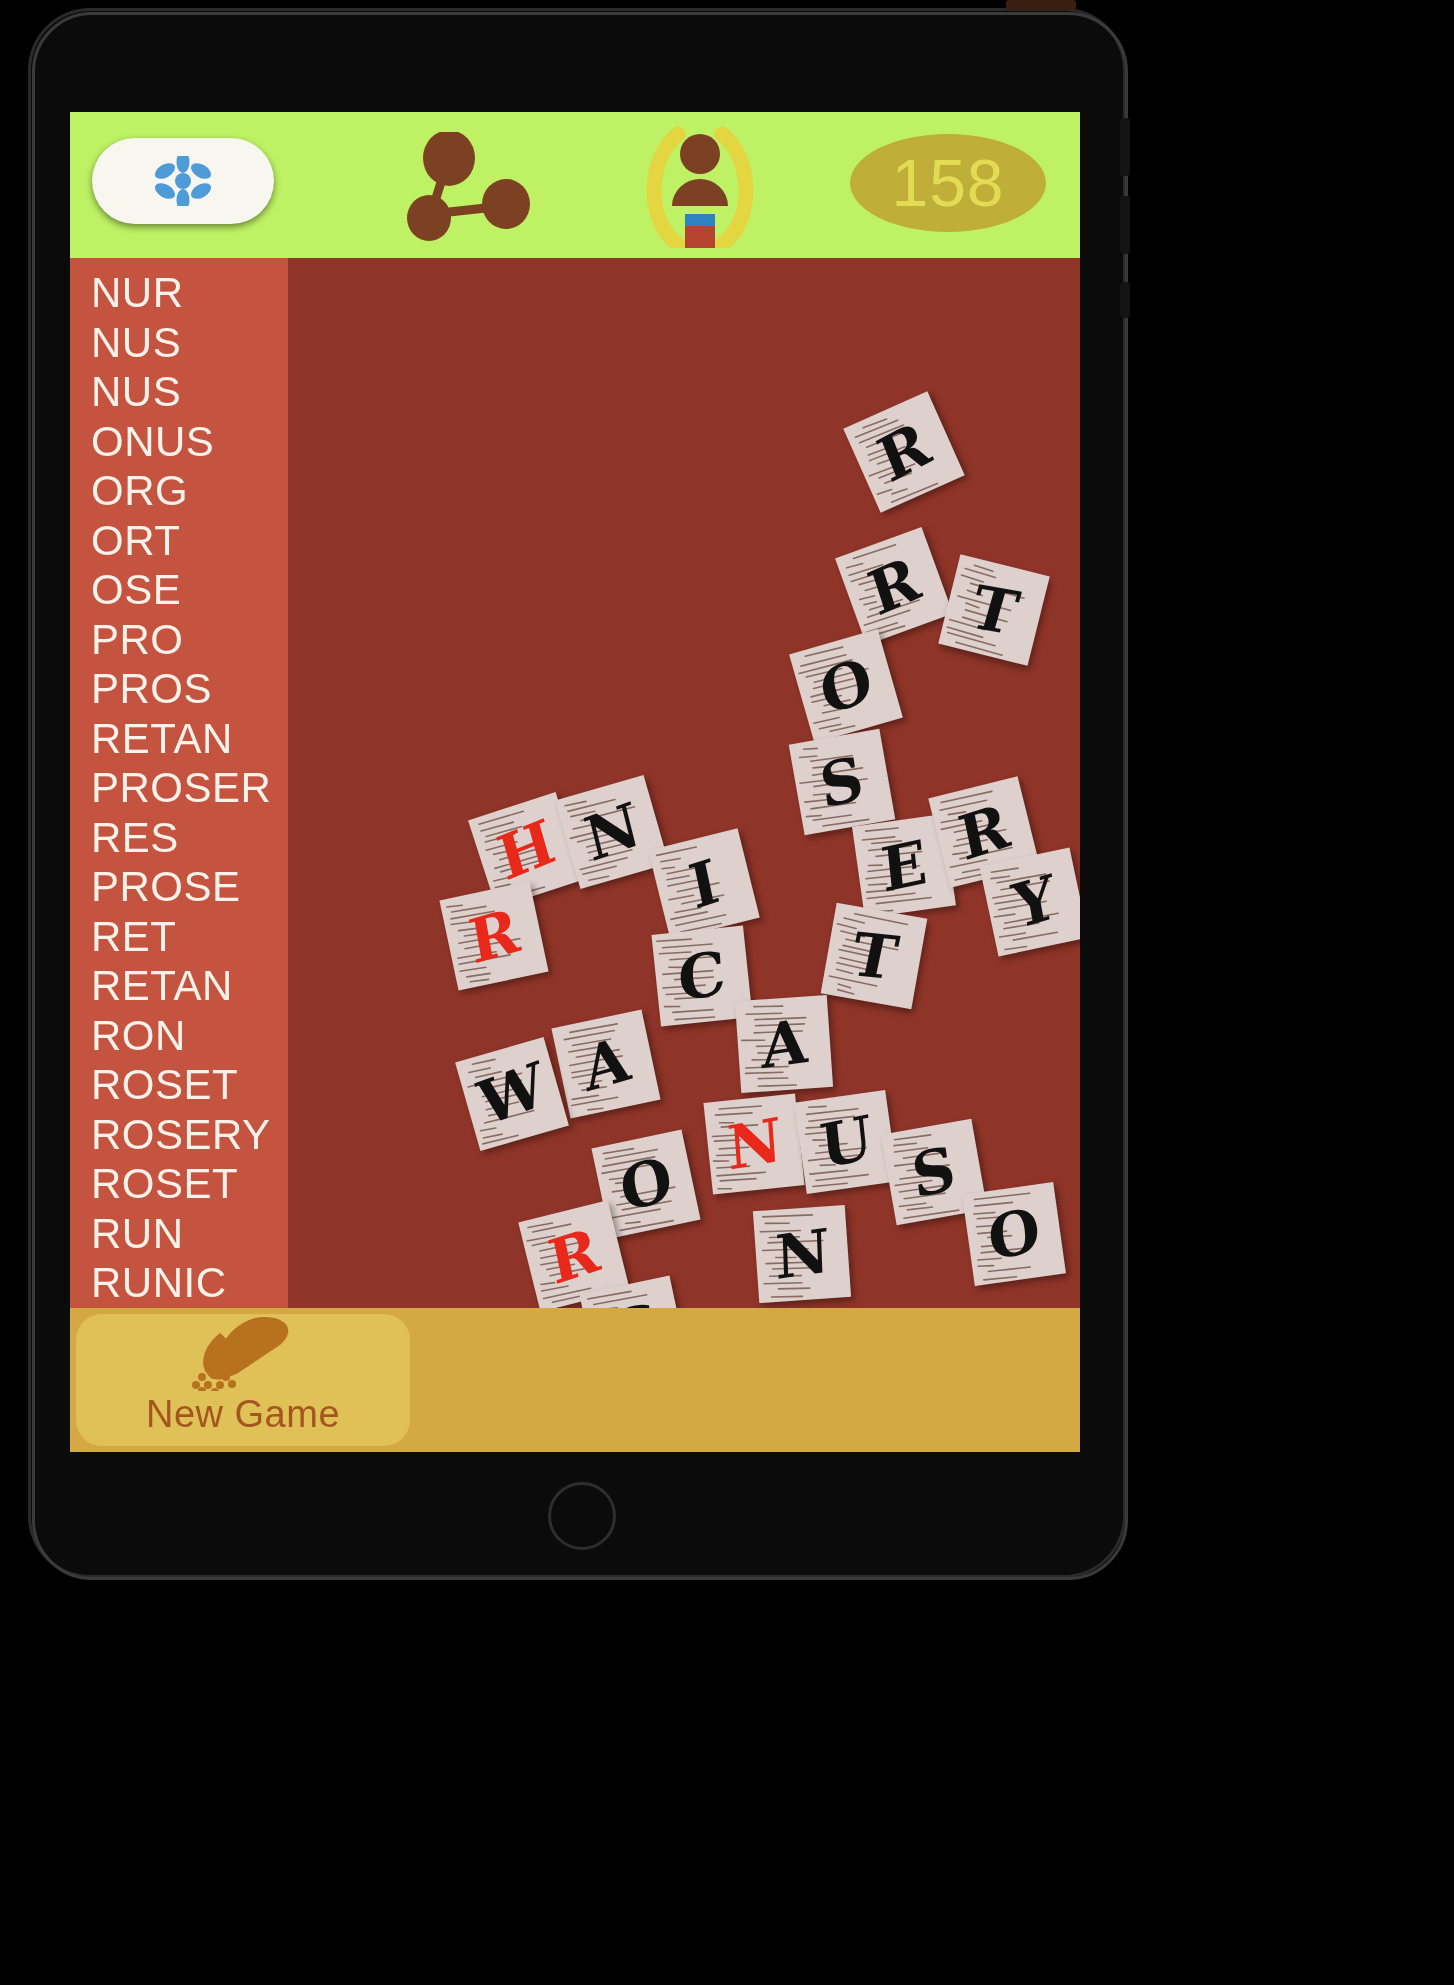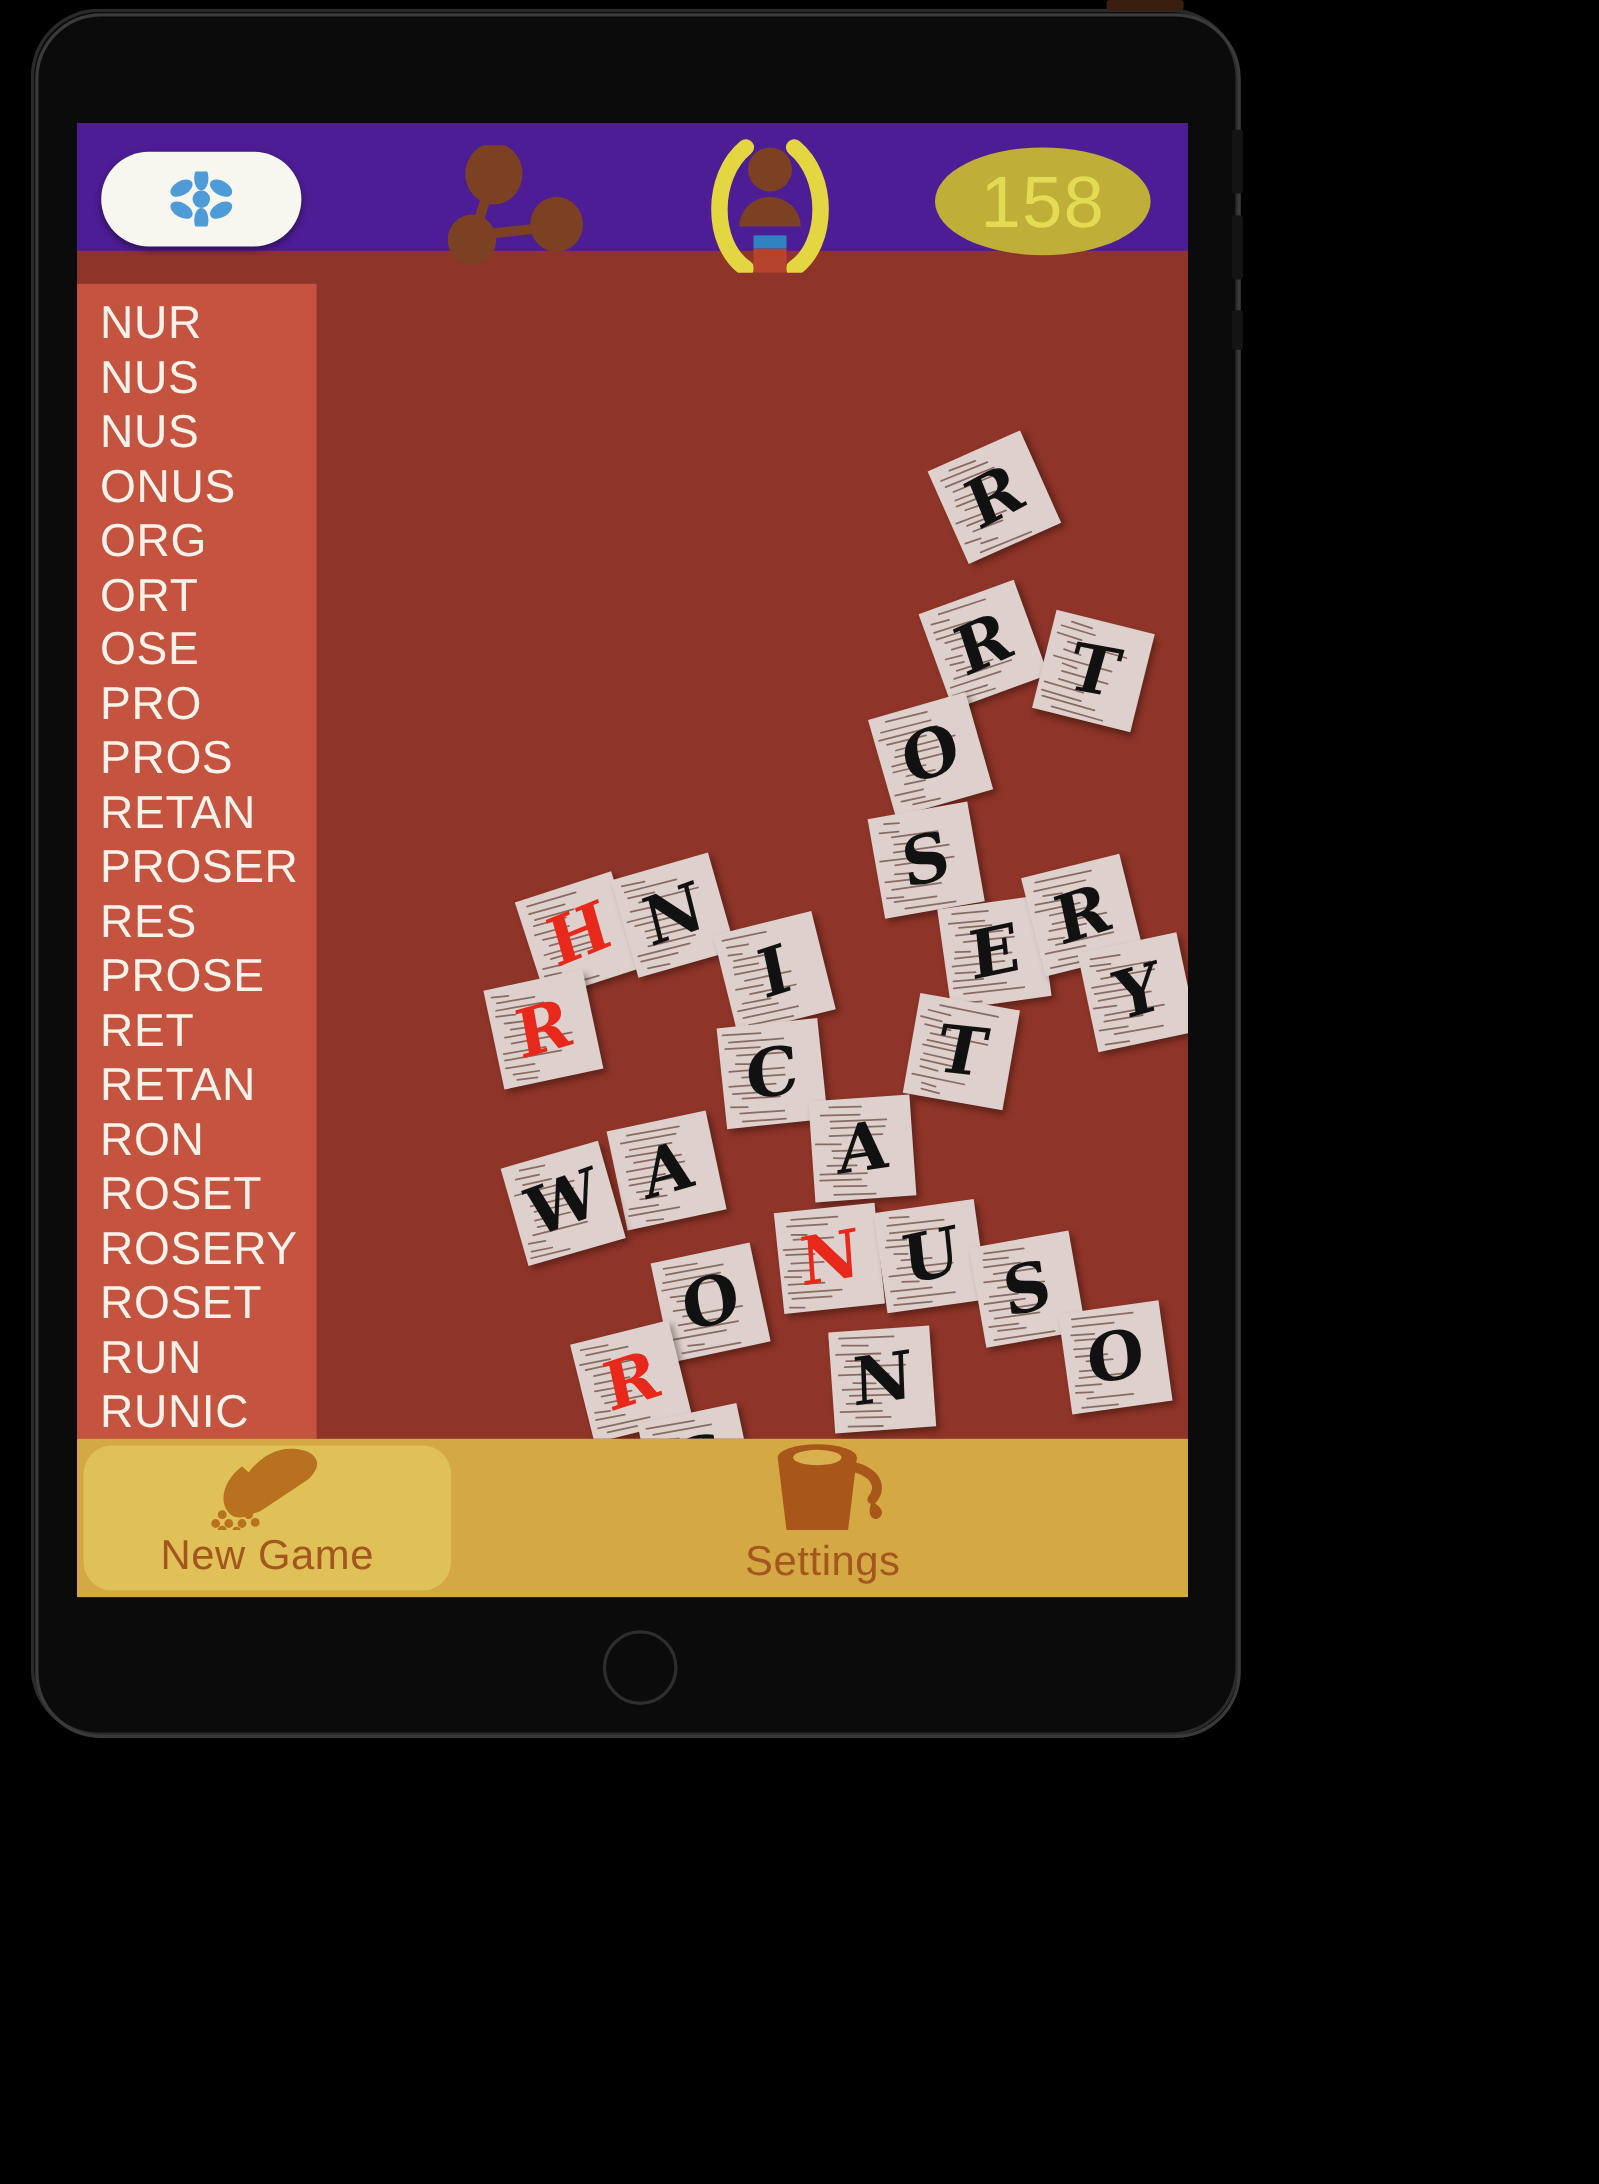--- a/index.html
+++ b/index.html
@@ -19,22 +19,22 @@
   .btn-r3{left:1120px;top:282px;width:10px;height:36px;}
 
   .home-btn{position:absolute;left:548px;top:1482px;width:62px;height:62px;
             border-radius:50%;border:3px solid #2e2e2e;background:#0b0b0b;}
 
   
   .screen{position:absolute;left:70px;top:112px;width:1010px;height:1340px;
           overflow:hidden;background:#8f3428;}
 
   
-  .topbar{position:absolute;left:0;top:0;width:1010px;height:116px;
-          background:#4c1d95;}
+  .topbar{position:absolute;left:0;top:0;width:1010px;height:146px;
+          background:#bef264;}
   .pill{position:absolute;left:22px;top:26px;width:182px;height:86px;
         background:#f7f6ef;border-radius:46px;
         box-shadow:0 3px 7px rgba(0,0,0,.45);}
   .pill svg{position:absolute;left:46px;top:18px;}
 
   .molecule{position:absolute;left:326px;top:20px;width:140px;height:110px;}
   .avatar-ic{position:absolute;left:560px;top:14px;width:140px;height:122px;}
 
   .score{position:absolute;left:780px;top:22px;width:196px;height:98px;
          background:#bfae37;border-radius:50%;
@@ -678,27 +678,15 @@
               <circle cx="40" cy="74" r="4"></circle>
               <circle cx="52" cy="74" r="4"></circle>
               <circle cx="64" cy="73" r="4"></circle>
               <circle cx="34" cy="80" r="4"></circle>
               <circle cx="47" cy="81" r="4"></circle>
             </g>
           </svg>
         </div>
         <div class="navlabel">New Game</div>
       </div>
-      <div class="navitem">
-        <div class="navicon">
-          <svg width="130" height="90" viewBox="0 0 130 90">
-            <path d="M24 18 L96 18 L88 84 L32 84 Z" fill="#a9561b"></path>
-            <ellipse cx="60" cy="18" rx="36" ry="12" fill="#a9561b"></ellipse>
-            <ellipse cx="60" cy="18" rx="22" ry="7" fill="#d8b04d"></ellipse>
-            <path d="M90 26 C112 30 120 44 110 56" fill="none" stroke="#a9561b" stroke-width="9" stroke-linecap="round"></path>
-            <path d="M110 58 C104 68 110 78 117 72 C122 67 116 62 110 58 Z" fill="#a9561b"></path>
-          </svg>
-        </div>
-        <div class="navlabel">Settings</div>
-      </div>
     </div>
 
 </div>
 
 </body></html>

